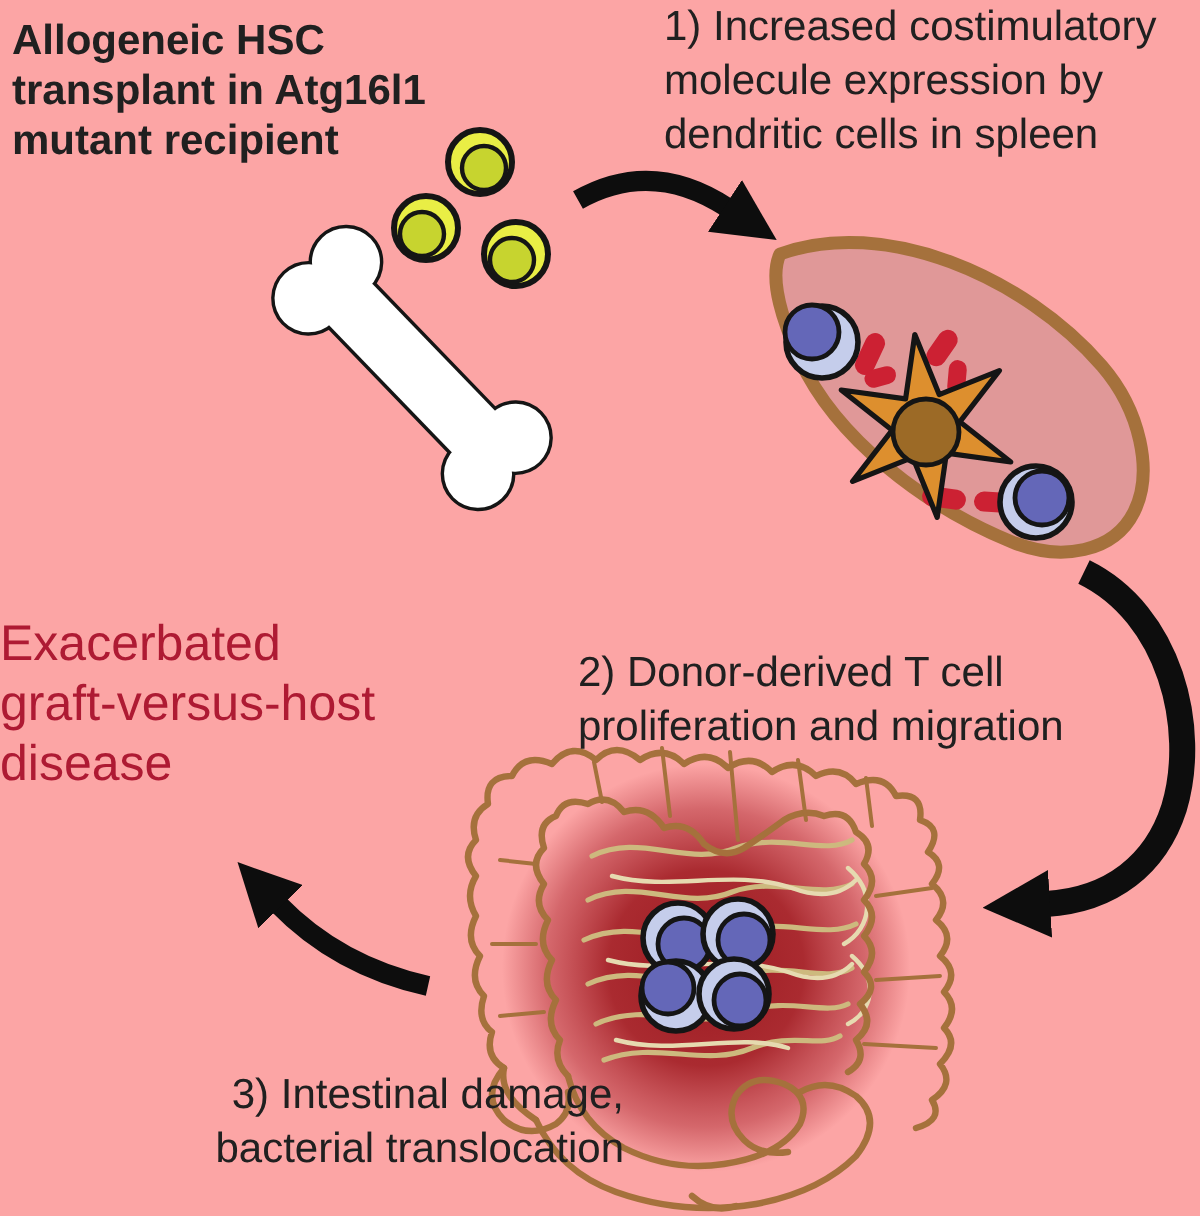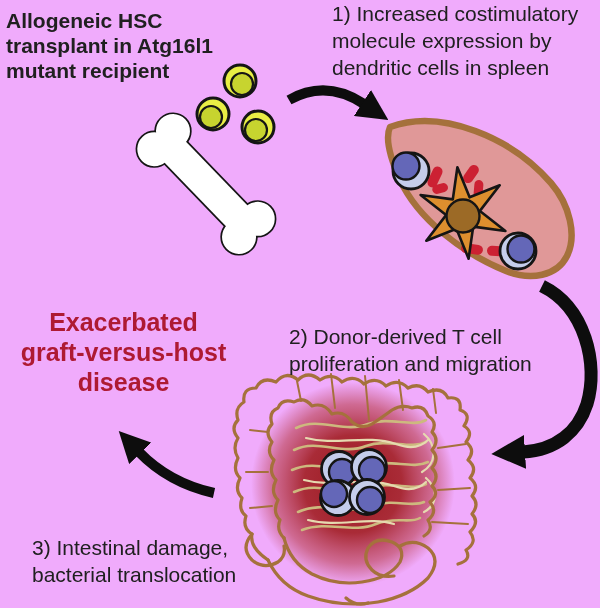--- a/index.html
+++ b/index.html
@@ -15,31 +15,31 @@
     --c-dendritic_nucleus:#9c6a26;
     --c-rod_red:#cc2133;
     --c-tcell_light:#c5cdeb;
     --c-tcell_purple:#6467b8;
     --c-inflammation_red:#9b1a20;
     --c-intestine_tan:#cdb97e;
     --c-intestine_tan_light:#e6dab0;
   }
   html,body{margin:0;padding:0;background:#ffffff;}
   #canvas{
-    position:relative;width:600px;height:608px;background:#f0abfc;
+    position:relative;width:600px;height:608px;background:#fca5a5;
     font-family:"Liberation Sans","DejaVu Sans",sans-serif;overflow:hidden;
   }
   #art{position:absolute;left:0;top:0;}
   .txt{position:absolute;white-space:pre-line;color:var(--c-text);}
   .t-title{left:6px;top:8px;font-size:21px;font-weight:bold;line-height:25px;width:260px;}
   .t-step1{left:332px;top:0px;font-size:21px;line-height:27px;width:280px;}
   .t-step2{left:289px;top:323px;font-size:21px;line-height:27px;width:300px;}
-  .t-step3{left:32px;top:534px;font-size:21px;line-height:27px;width:280px;}
-  .t-outcome{left:0px;top:307px;width:247px;text-align:center;
-    font-size:25px;font-weight:bold;line-height:30px;color:var(--c-outcome_red);}
+  .t-step3{left:32px;top:534px;font-size:21px;line-height:27px;width:280px;text-align:right;}
+  .t-outcome{left:0px;top:307px;width:247px;text-align:left;
+    font-size:25px;font-weight:normal;line-height:30px;color:var(--c-outcome_red);}
   
   .arrow{stroke:var(--c-arrow_black);fill:none;}
   .arrow-fill{fill:var(--c-arrow_black);}
   .bone-stroke{fill:#ffffff;stroke:var(--c-outline_black);stroke-width:3.4;}
   .bone-fill{fill:#ffffff;stroke:none;}
   .hsc-outer{fill:var(--c-hsc_yellow);stroke:var(--c-outline_black);stroke-width:3;}
   .hsc-inner{fill:var(--c-hsc_yellow_dark);stroke:var(--c-outline_black);stroke-width:2.2;}
   .spleen-body{fill:var(--c-spleen_pink);stroke:var(--c-organ_outline);stroke-width:6.5;stroke-linejoin:round;}
   .rod{fill:var(--c-rod_red);stroke:none;}
   .dendritic{fill:var(--c-dendritic_orange);stroke:var(--c-outline_black);stroke-width:2.6;stroke-linejoin:round;}

